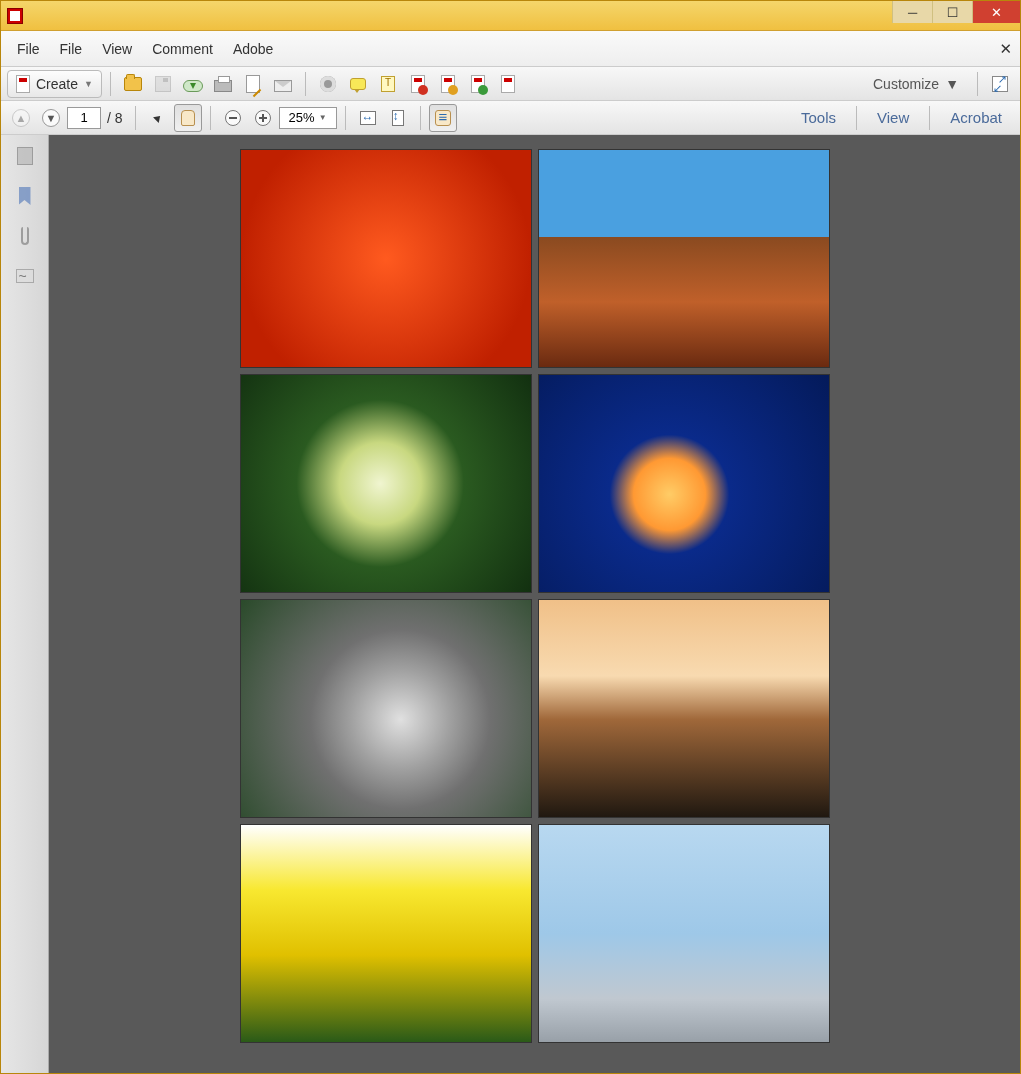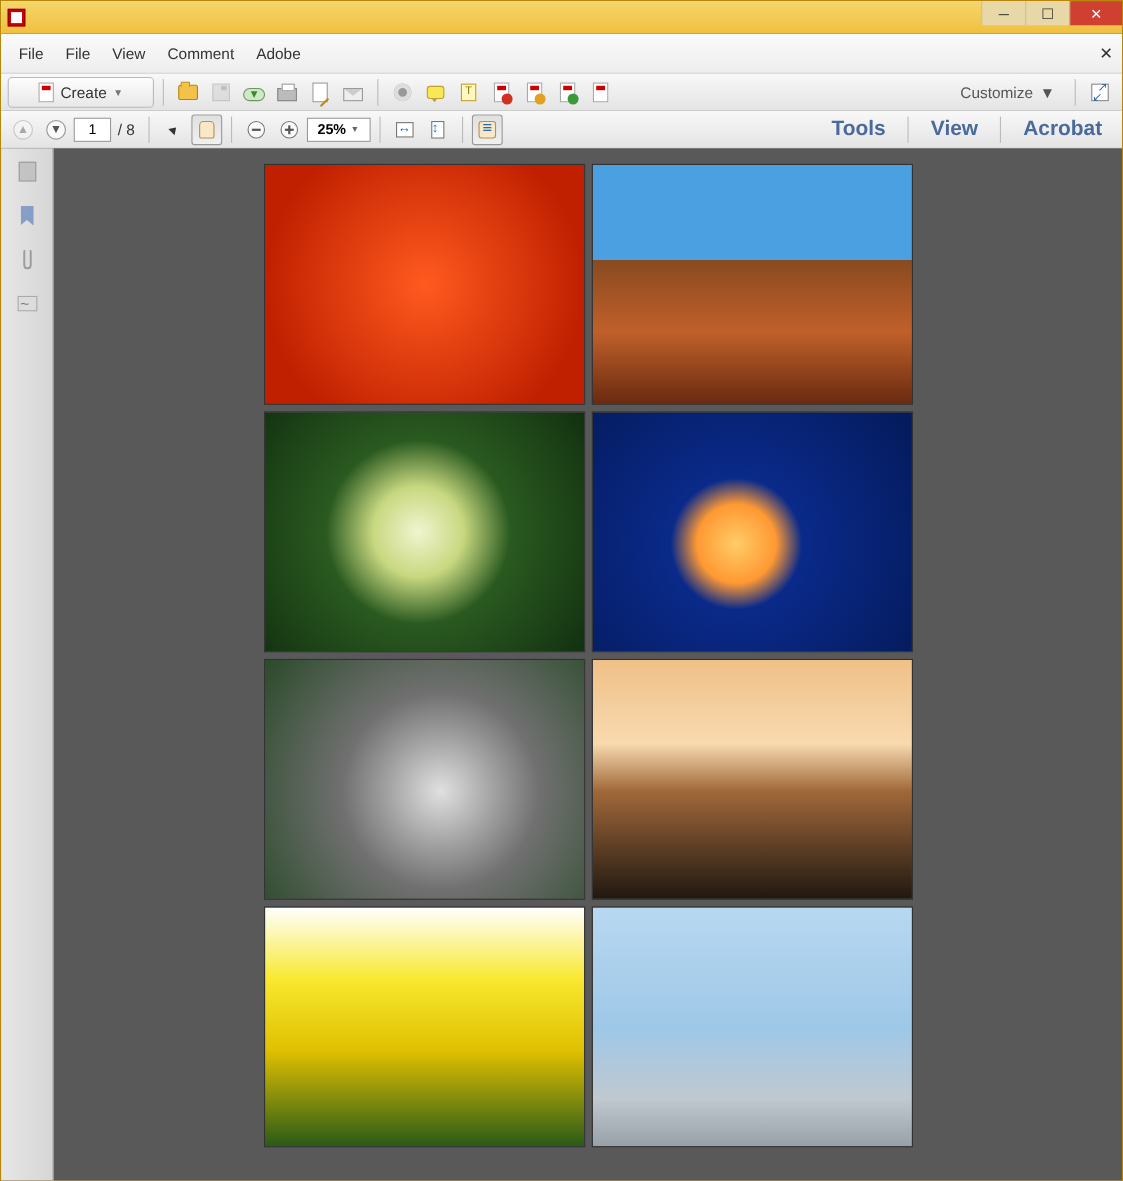--- a/index.html
+++ b/index.html
@@ -14,30 +14,30 @@
   .win-btn.close { background:#d04030; color:#fff; width:48px; }
   .menubar { height:36px; background:linear-gradient(#fafafa,#eee); display:flex; align-items:center; padding:0 6px; font-size:14px; color:#333; border-bottom:1px solid #ccc; position:relative; }
   .menu-item { padding:3px 10px; cursor:default; }
   .menubar .close-x { position:absolute; right:8px; font-size:15px; }
   .toolbar1 { height:34px; background:linear-gradient(#f8f8f8,#e4e4e4); display:flex; align-items:center; padding:0 6px; gap:2px; border-bottom:1px solid #ccc; }
   .toolbar2 { height:34px; background:linear-gradient(#f8f8f8,#e4e4e4); display:flex; align-items:center; padding:0 6px; gap:2px; border-bottom:1px solid #ccc; }
   .sep { width:1px; height:24px; background:#bbb; margin:0 6px; }
   .tbtn { min-width:28px; height:28px; display:flex; align-items:center; justify-content:center; border:1px solid transparent; border-radius:3px; cursor:default; position:relative; }
   .tbtn.active { border-color:#999; background:linear-gradient(#e0e0e0,#f0f0f0); }
   .tbtn.disabled { opacity:.45; }
-  .create-btn { height:28px; display:flex; align-items:center; padding:0 27px; border:1px solid #bbb; border-radius:4px; background:linear-gradient(#fdfdfd,#e8e8e8); gap:6px; font-size:14px; color:#333; }
+  .create-btn { height:28px; display:flex; align-items:center; padding:0 8px; border:1px solid #bbb; border-radius:4px; background:linear-gradient(#fdfdfd,#e8e8e8); gap:6px; font-size:14px; color:#333; }
   .create-btn .mini { font-size:9px; color:#777; }
   .customize-btn { height:28px; display:flex; align-items:center; padding:0 10px; gap:6px; font-size:14px; color:#555; }
   .spacer { flex:1; }
   .page-input { width:34px; height:22px; border:1px solid #999; text-align:center; font-size:13px; background:#fff; }
   .page-total { font-size:14px; color:#333; margin:0 4px; }
-  .zoom-field { width:58px; height:22px; border:1px solid #999; background:#fff; display:flex; align-items:center; justify-content:center; font-size:13px; gap:4px;font-weight:bold; }
+  .zoom-field { width:58px; height:22px; border:1px solid #999; background:#fff; display:flex; align-items:center; justify-content:center; font-size:13px; gap:4px; }
   .zoom-field .tri { font-size:8px; color:#666; }
   .panel-links { display:flex; align-items:center; gap:2px; }
-  .panel-link { padding:4px 12px; font-size:19px; font-weight:bold; color:#4a6a9a; }
+  .panel-link { padding:4px 12px; font-size:15px; font-weight:normal; color:#4a6a9a; }
   .main { flex:1; display:flex; background:#555; }
   .side-rail { width:48px; background:linear-gradient(90deg,#e6e6e6,#d6d6d6); border-right:1px solid #aaa; display:flex; flex-direction:column; align-items:center; padding-top:10px; gap:18px; }
   .side-icon { width:22px; height:22px; opacity:.75; display:flex; align-items:center; justify-content:center; }
   .doc-area { flex:1; background:#595959; display:flex; justify-content:center; align-items:flex-start; padding:14px 0; overflow:auto; }
   .grid { display:grid; grid-template-columns:repeat(2, 292px); grid-auto-rows:219px; gap:6px; }
   .thumb { width:292px; height:219px; background:#222; border:1px solid #333; }
   
   .t0 { background:radial-gradient(circle at 50% 50%, #ff5a1f, #c02000 80%); }
   .t1 { background:linear-gradient(#4aa0e0 0%,#4aa0e0 40%, #8a4a20 40%, #c0602a 70%, #6a2a10 100%); }
   .t2 { background:radial-gradient(circle at 48% 50%, #f0f5d0 0%, #c8d880 22%, #2a5a20 45%, #123010 100%); }

